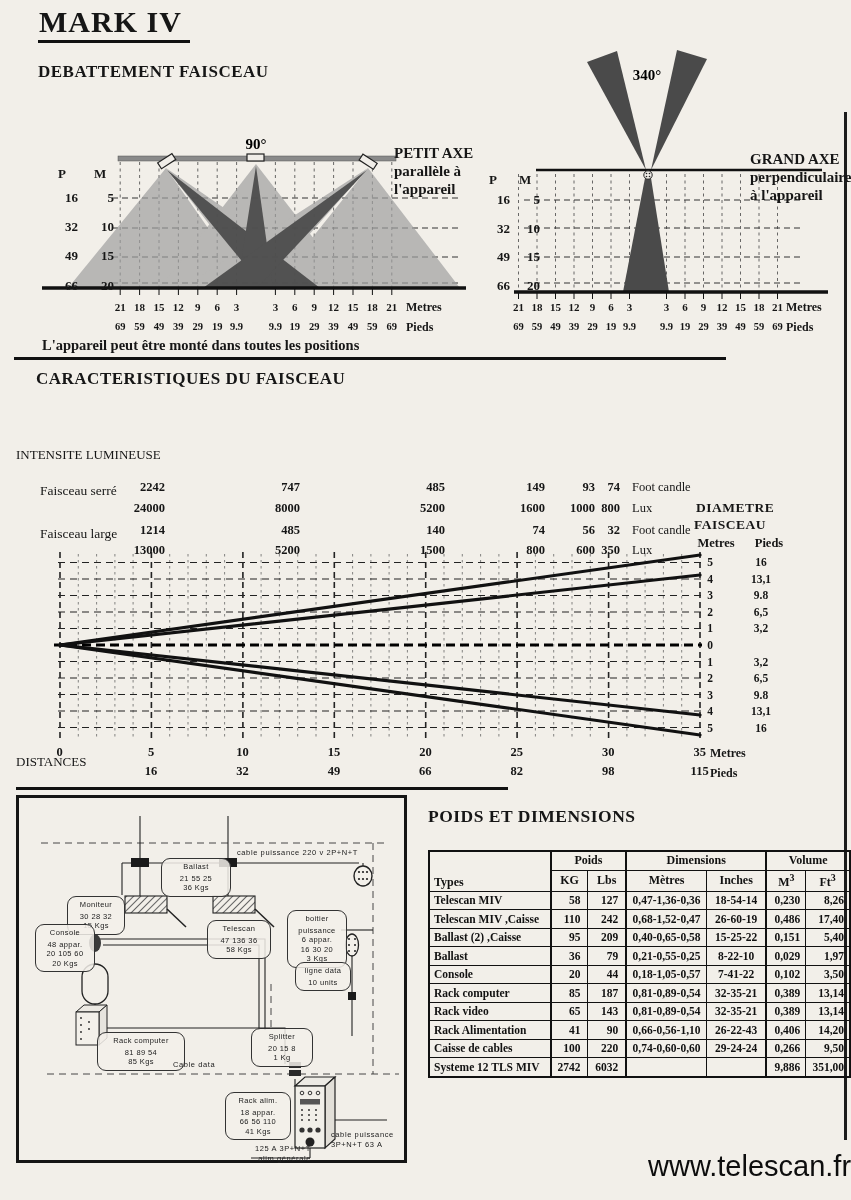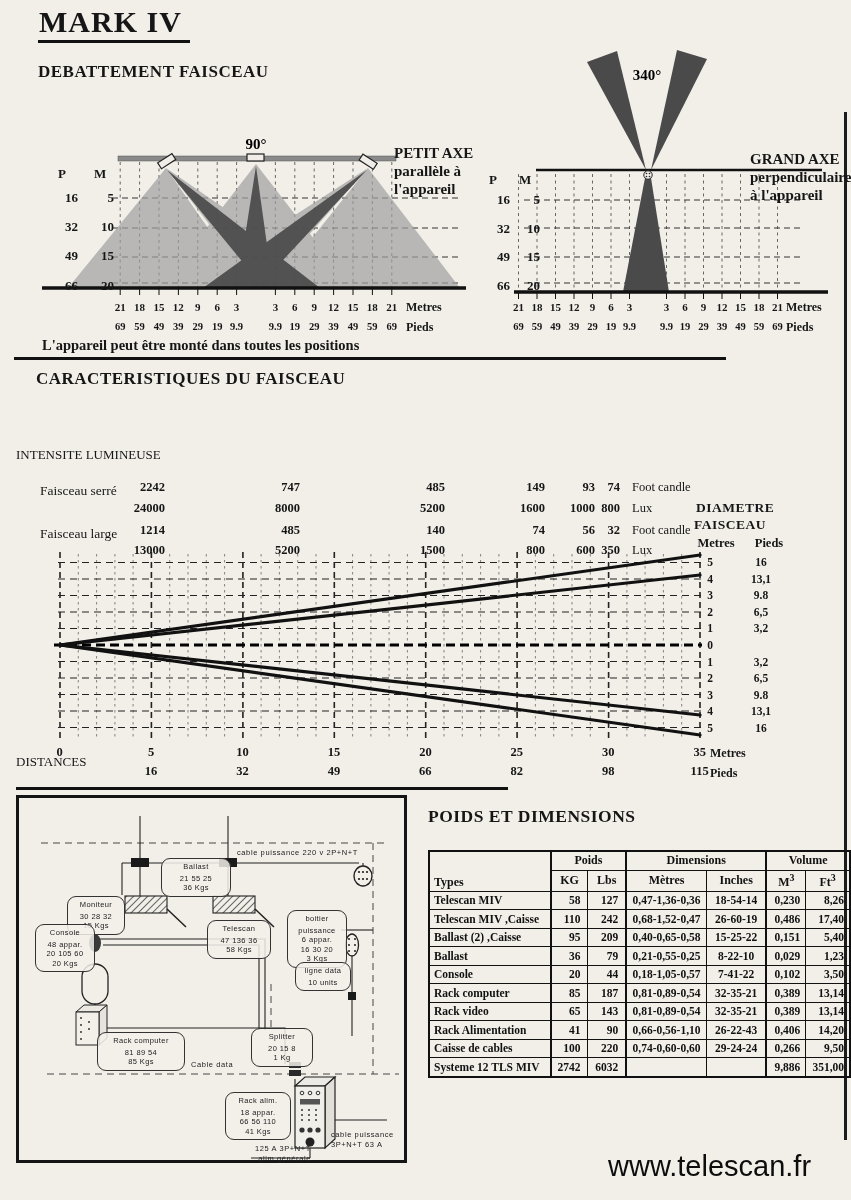--- a/index.html
+++ b/index.html
@@ -76,21 +76,21 @@
   .poids-table tbody td:nth-child(6),.poids-table tbody td:nth-child(7){text-align:right;padding-right:5px}
   
   .schema-box{left:16px;top:795px;width:385px;height:362px;border:3px solid #151515}
   .sbox{position:absolute;border:1px solid #333;border-radius:9px;padding:3px 2px;
     font-family:"Liberation Sans",sans-serif;font-size:7.5px;line-height:9.5px;
     text-align:center;letter-spacing:.4px;color:#222;background:rgba(243,240,234,.85)}
   .sbox div:first-child{margin-bottom:2px}
   .slab{position:absolute;font-family:"Liberation Sans",sans-serif;font-size:7.5px;
     line-height:10px;letter-spacing:.6px;color:#222;white-space:nowrap}
   .schema-head{left:20px;top:338px;font-size:17px;font-weight:bold;letter-spacing:1px}
-  .website{left:608px;top:1150px;font-family:"Liberation Sans",sans-serif;font-size:29px;color:#0d0d0d}
+  .website{left:648px;top:1150px;font-family:"Liberation Sans",sans-serif;font-size:29px;color:#0d0d0d}
   .scan-edge{left:844px;top:112px;width:3px;height:1028px;background:#1c1c1c}
   svg text{font-family:"Liberation Serif",serif}
 </style>
 </head>
 <body>
 
 <div class="abs scan-edge"></div>
 <div class="abs main-title">MARK IV</div>
 <div class="abs sec-head" style="left:38px;top:62px">DEBATTEMENT FAISCEAU</div>
 
@@ -667,21 +667,21 @@
       <div>1 Kg</div>
     </div>
   <div class="sbox" style="left:206px;top:294px;width:60px">
       <div>Rack alim.</div>
       <div>18 appar.</div>
       <div>66 56 110</div>
       <div>41 Kgs</div>
     </div>
 
   <div class="slab" style="left:218px;top:50px">cable puissance 220 v 2P+N+T</div>
-  <div class="slab" style="left:172px;top:262px">Cable data</div>
+  <div class="slab" style="left:154px;top:262px">Cable data</div>
   <div class="slab" style="left:312px;top:332px">
     <div>cable puissance</div>
     <div>3P+N+T  63 A</div>
   </div>
   <div class="slab" style="left:216px;top:346px;width:76px;text-align:right">
     <div>125 A 3P+N+T</div>
     <div>alim générale</div>
   </div>
 </div>
 
@@ -731,21 +731,21 @@
         <td>0,151</td>
         <td>5,40</td>
     </tr>
       <tr>
       <td>Ballast</td>
         <td>36</td>
         <td>79</td>
       <td>0,21-0,55-0,25</td>
         <td>8-22-10</td>
         <td>0,029</td>
-        <td>1,23</td>
+        <td>1,97</td>
     </tr>
       <tr>
       <td>Console</td>
         <td>20</td>
         <td>44</td>
       <td>0,18-1,05-0,57</td>
         <td>7-41-22</td>
         <td>0,102</td>
         <td>3,50</td>
     </tr>

